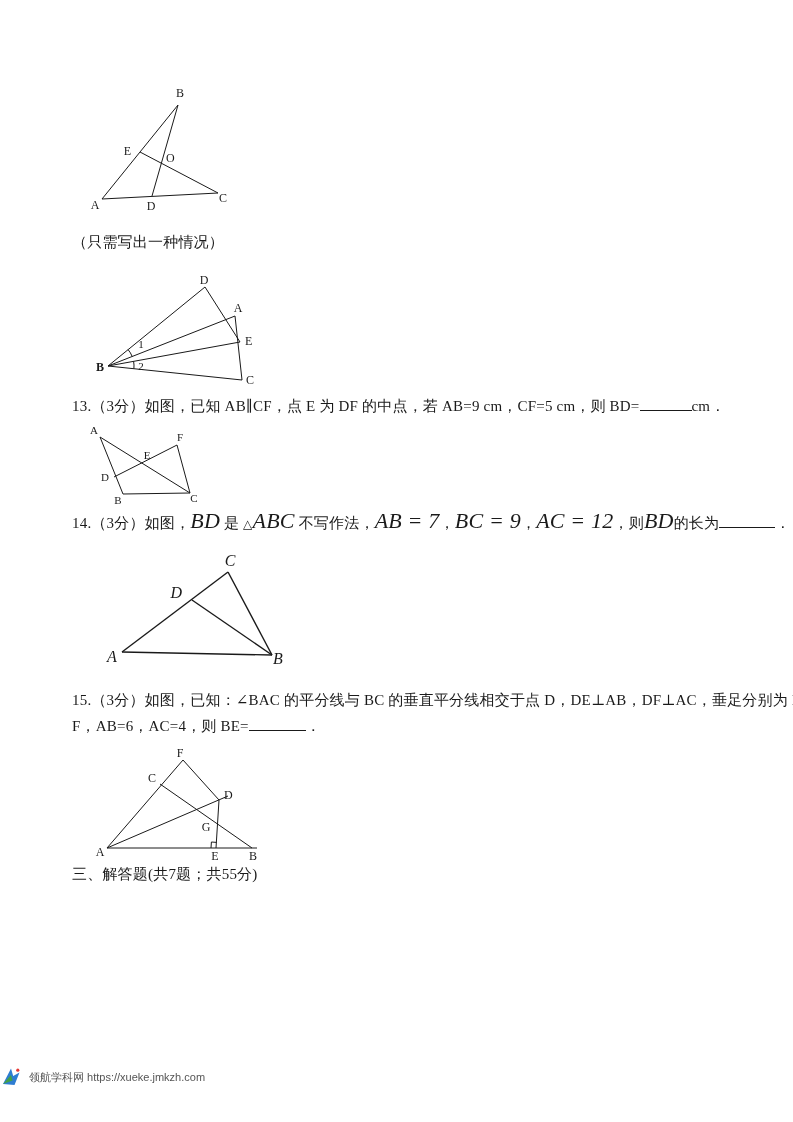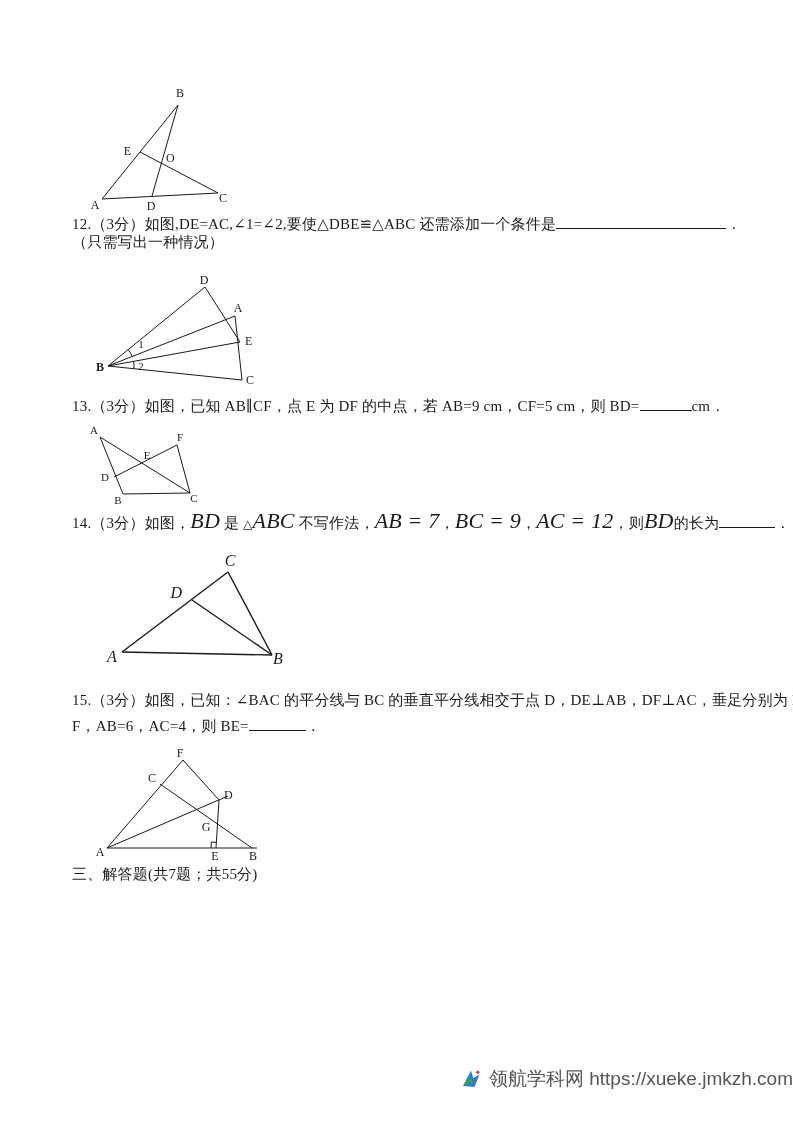--- a/index.html
+++ b/index.html
@@ -24,22 +24,22 @@
   .fig  { position:absolute; }
   .fig svg { display:block; overflow:visible; }
   .fig line, .fig path, .fig polyline { stroke:#1a1a1a; stroke-width:1; fill:none; }
   .fig14 line { stroke-width:1.4; }
   .lbl  { font-family:"Liberation Serif","DejaVu Serif",serif; font-size:12px; fill:#1a1a1a; }
   .lbl-sm { font-size:11px; }
   .lbl-big { font-size:16px; font-style:italic; }
   .lbl-b { font-weight:bold; }
   .footer {
     position:absolute; top:1066px; left:0; width:100%;
-    display:flex; justify-content:flex-end; align-items:center; gap:7px;
-    color:#555; font-size:19px; font-family:"Liberation Sans","DejaVu Sans",sans-serif;
+    display:flex; justify-content:flex-start; align-items:center; gap:7px;
+    color:#555; font-size:11px; font-family:"Liberation Sans","DejaVu Sans",sans-serif;
   }
 </style>
 </head>
 <body>
 
 <div class="page">
 
   <div class="fig" style="left:85px; top:85px;">
     <svg width="160" height="132" viewBox="0 0 160 132">
       <g>
@@ -50,23 +50,20 @@
       </g>
       <text class="lbl" x="95" y="12" text-anchor="middle">B</text>
       <text class="lbl" x="46" y="70" text-anchor="end">E</text>
       <text class="lbl" x="81" y="77" text-anchor="start">O</text>
       <text class="lbl" x="10" y="124" text-anchor="middle">A</text>
       <text class="lbl" x="66" y="125" text-anchor="middle">D</text>
       <text class="lbl" x="138" y="117" text-anchor="middle">C</text>
     </svg>
   </div>
 
-  <div class="tline" style="top:213px;">
-    <span>12.（3分）如图,DE=AC,∠1=∠2,要使△DBE≌△ABC 还需添加一个条件是</span><span class="blank" style="width:170px;"></span><span>．</span>
-  </div>
   <div class="tline" style="top:231px;">
     <span>（只需写出一种情况）</span>
   </div>
 
   <div class="fig" style="left:92px; top:276px;">
     <svg width="172" height="118" viewBox="0 0 172 118">
       <g>
         <line x1="16" y1="90" x2="113" y2="11"></line>
         <line x1="16" y1="90" x2="143" y2="40"></line>
         <line x1="16" y1="90" x2="148" y2="66"></line>

